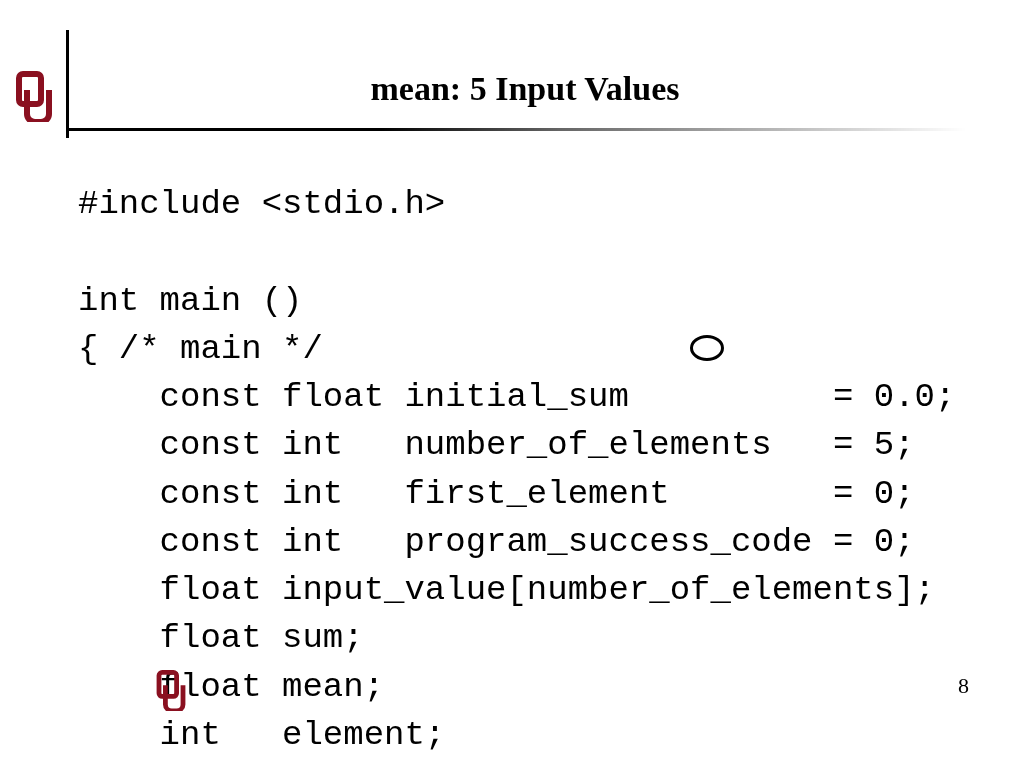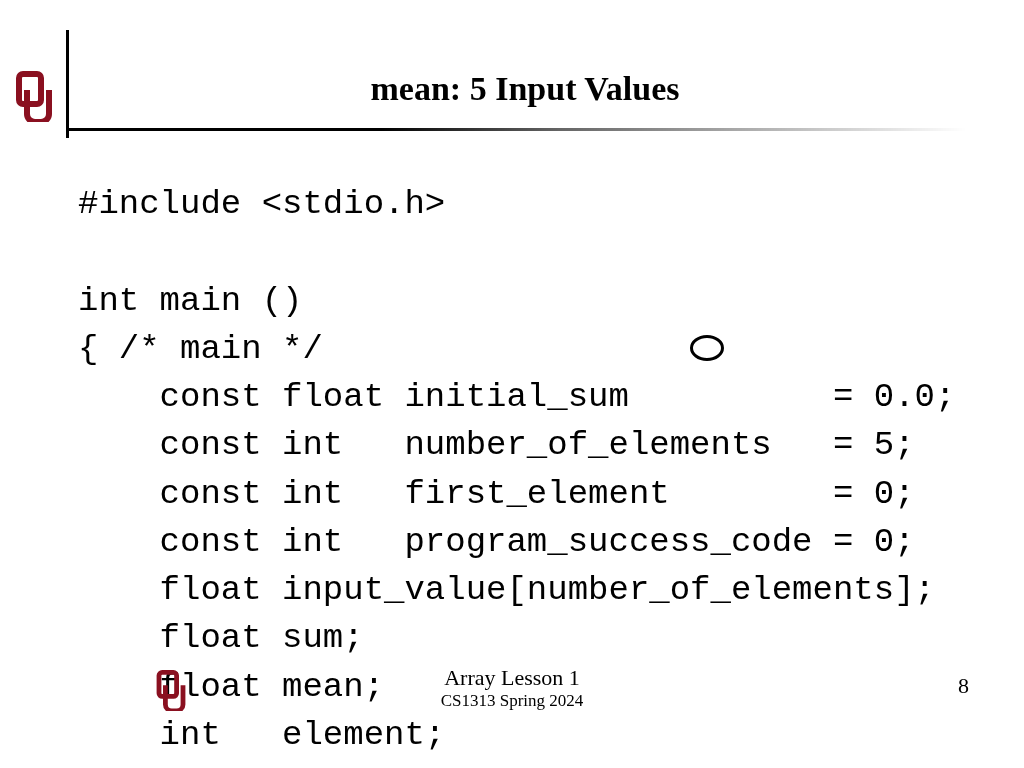--- a/index.html
+++ b/index.html
@@ -137,20 +137,16 @@
 
   <div class="logo-wrap footer">
     <svg class="ou" width="32" height="42" viewBox="0 0 40 52" aria-hidden="true">
       <g fill="none" stroke="#8a1020" stroke-width="6" stroke-linejoin="miter">
         <rect x="5" y="4" width="22" height="30" rx="4"></rect>
         <path d="M13 20 V44 a8 8 0 0 0 8 8 h6 a8 8 0 0 0 8 -8 V20"></path>
       </g>
     </svg>
   </div>
 
-  <div class="footer-center">
-    <div class="footer-title">Array Lesson 1</div>
-    <div class="footer-sub">CS1313 Spring 2024</div>
-  </div>
 
   <div class="page-number">8</div>
 
 </div>
 
 </body></html>

